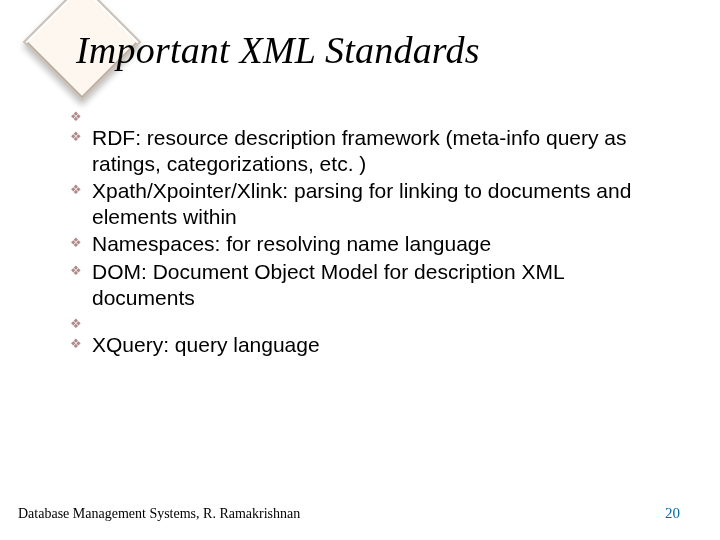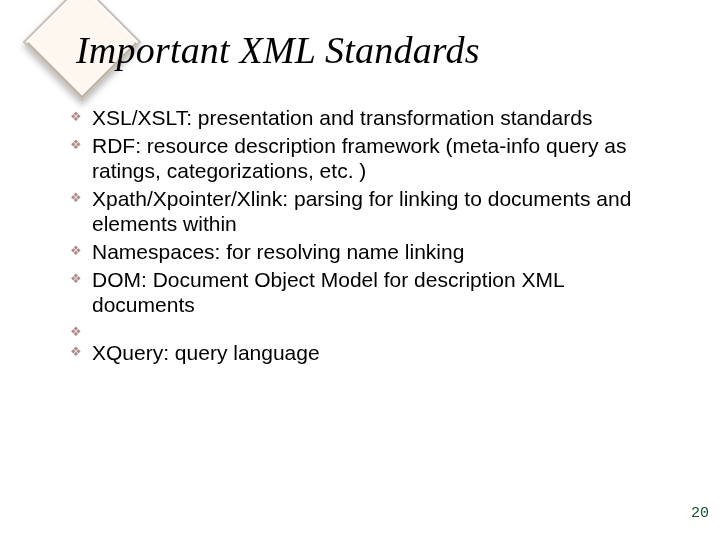--- a/index.html
+++ b/index.html
@@ -66,58 +66,58 @@
   .footer-left {
     position: absolute;
     left: 18px;
     bottom: 18px;
     font-family: "Times New Roman", Times, serif;
     font-size: 14px;
     color: #000000;
   }
   .footer-right {
     position: absolute;
-    right: 11px;
+    right: 40px;
     bottom: 18px;
-    font-family: Liberation Mono, monospace;
+    font-family: Liberation Serif, serif;
     font-size: 15px;
-    color: #14532d;
+    color: #0369a1;
   }
 </style>
 </head>
 <body>
 
 <div class="slide">
   <div class="deco"></div>
   <div class="title">Important XML Standards</div>
 
   <div class="body">
     <div class="item">
       <span class="bullet">❖</span>
-      <span class="text">XSL/XSLT:  presentation and transformation standards</span>
     </div>
     <div class="item">
       <span class="bullet">❖</span>
       <span class="text">RDF:  resource description framework (meta-info query as ratings, categorizations, etc. )</span>
     </div>
     <div class="item">
       <span class="bullet">❖</span>
       <span class="text">Xpath/Xpointer/Xlink:  parsing for linking to documents and elements within</span>
     </div>
     <div class="item">
       <span class="bullet">❖</span>
-      <span class="text">Namespaces:  for resolving name linking</span>
+      <span class="text">Namespaces:  for resolving name language</span>
     </div>
     <div class="item">
       <span class="bullet">❖</span>
       <span class="text">DOM:  Document Object Model for description XML documents</span>
     </div>
     <div class="item">
       <span class="bullet">❖</span>
     </div>
     <div class="item">
       <span class="bullet">❖</span>
       <span class="text">XQuery: query language</span>
     </div>
   </div>
 
+  <div class="footer-left">Database Management Systems, R. Ramakrishnan</div>
   <div class="footer-right">20</div>
 </div>
 
 </body></html>

